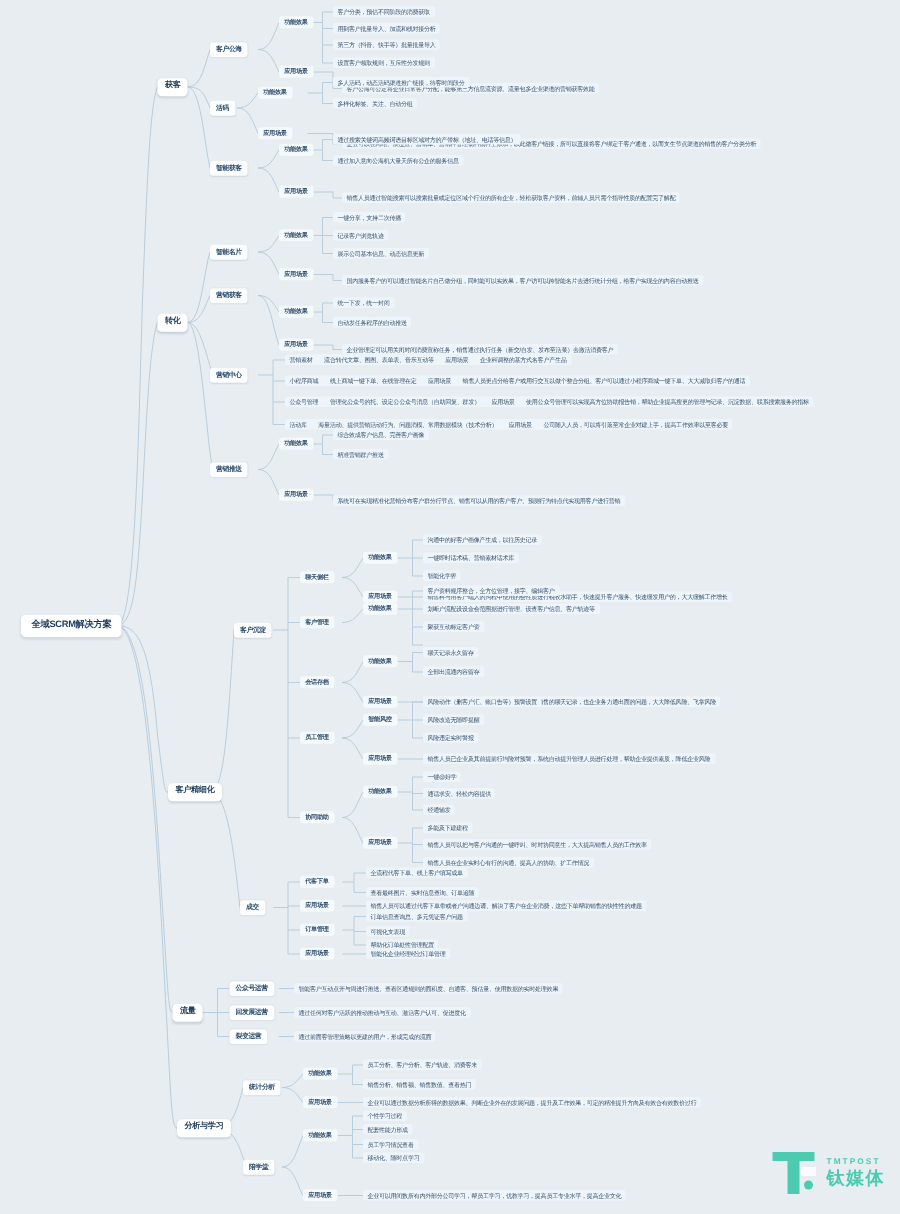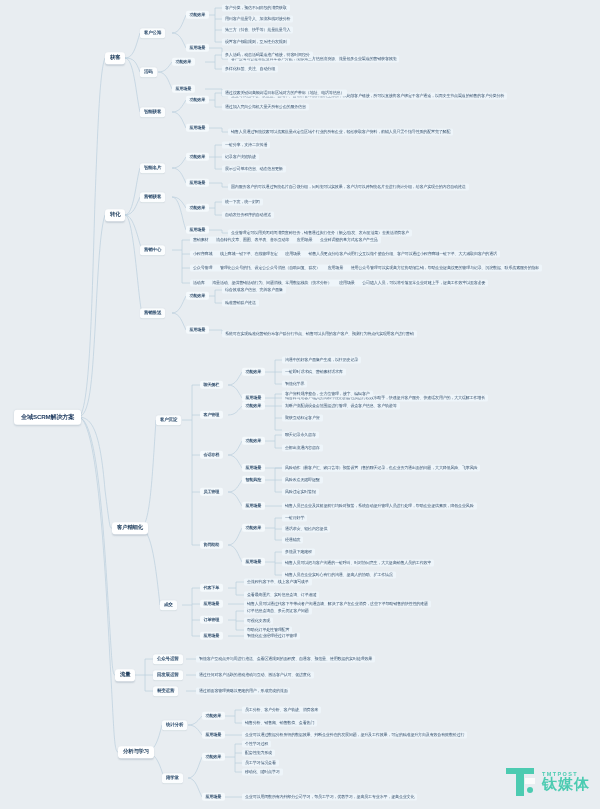--- a/index.html
+++ b/index.html
@@ -82,21 +82,21 @@
     position:absolute;
     right:10px;bottom:10px;
     display:flex;align-items:center;gap:4px;
     opacity:.92;
   }
   #wm-mark{
     width:34px;height:34px;position:relative;
   }
   #wm-text{display:flex;flex-direction:column;line-height:1;}
   #wm-en{font-size:5.5px;color:#3fc9ac;letter-spacing:1.4px;font-weight:bold;}
-  #wm-cn{font-size:15px;color:#3fc9ac;font-weight:bold;letter-spacing:1px;
+  #wm-cn{font-size:12px;color:#3fc9ac;font-weight:bold;letter-spacing:1px;
          font-family:"DejaVu Sans",sans-serif;}
 </style>
 </head>
 <body>
 
 <div id="map">
 
   <svg id="svg-links" viewBox="0 0 600 809" xmlns="http://www.w3.org/2000/svg">
     <g fill="none" stroke="#b6ccdc" stroke-width="0.65">
 

